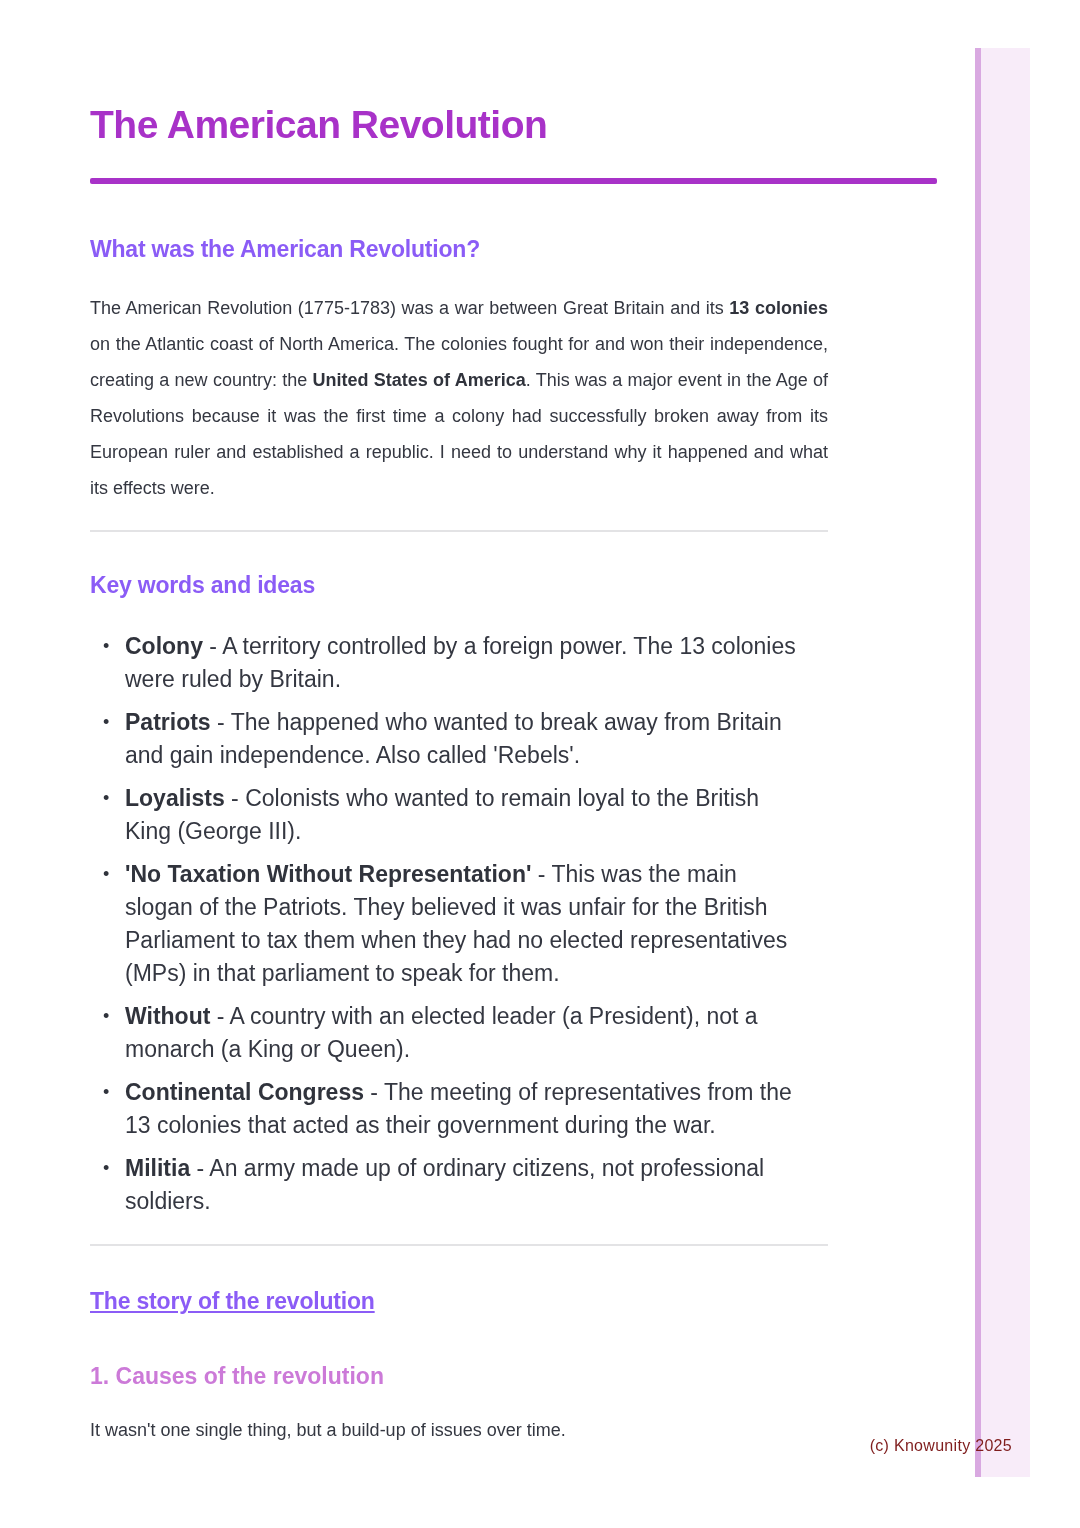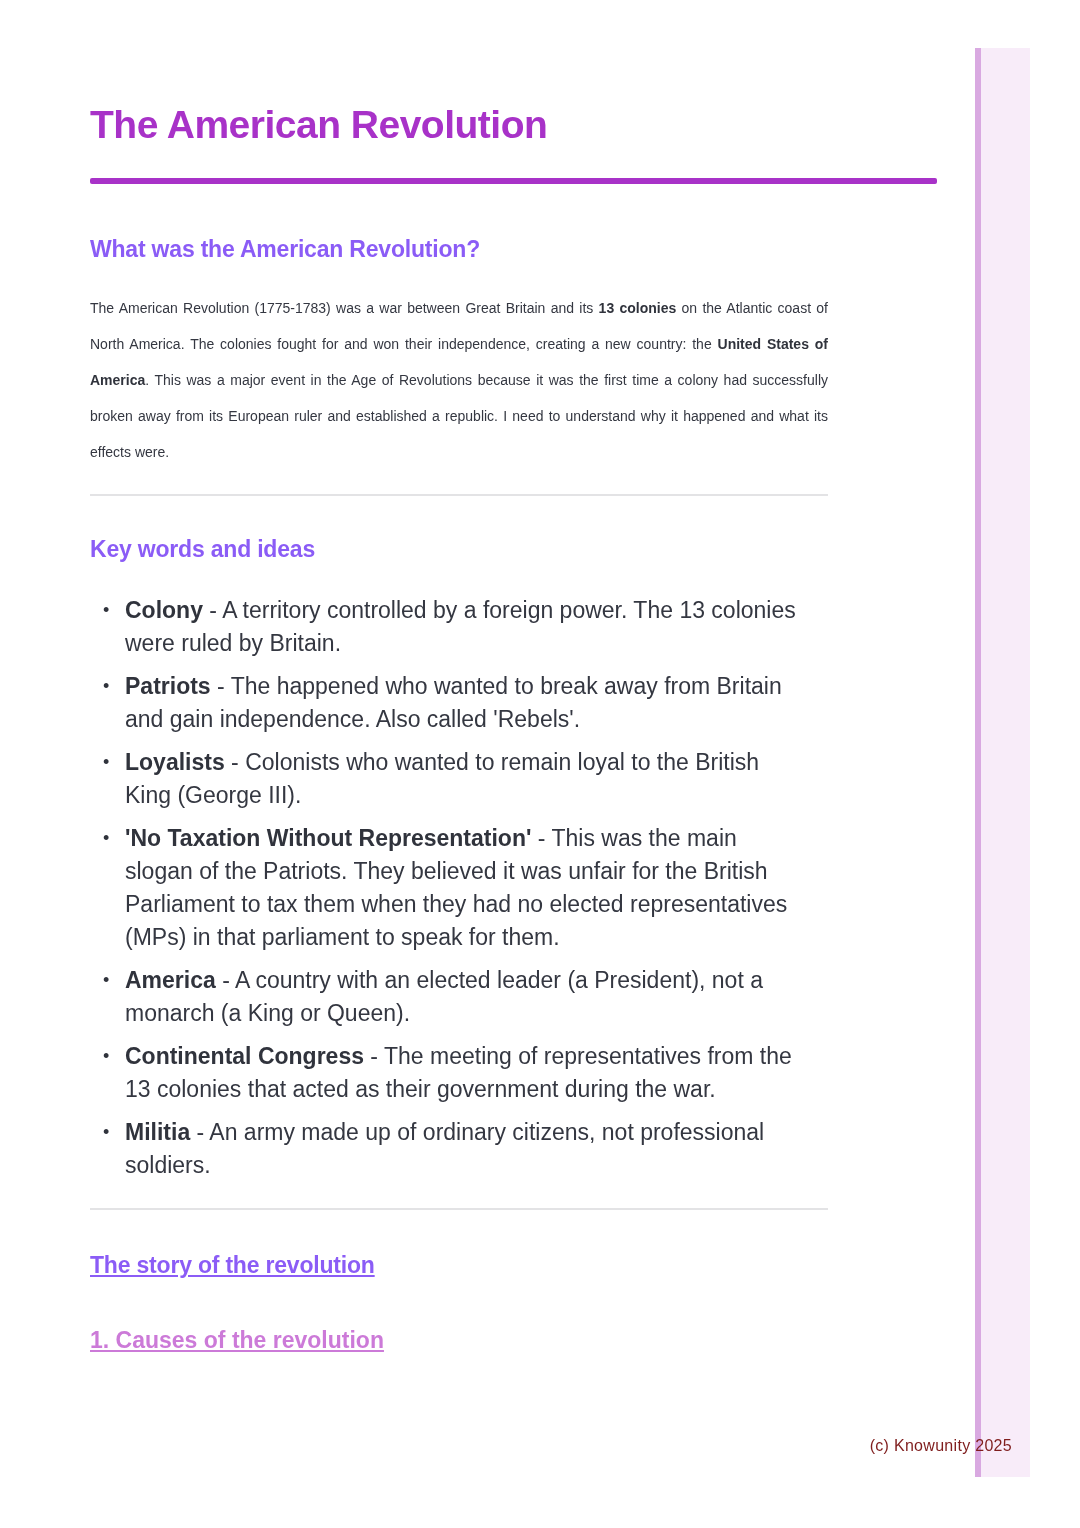--- a/index.html
+++ b/index.html
@@ -61,26 +61,25 @@
   }
   .h2-intro   { margin-top: 48px; }
   .h2-keywords{ margin-top: 36px; }
   .h2-story   { margin-top: 38px; text-decoration: underline; }
   h3 {
     margin-top: 44px;
     font-size: 23px;
     line-height: 28px;
     font-weight: 700;
     color: #cc7ad8;
-    text-decoration: underline;
   }
   .para {
     width: 738px;
     margin-top: 24px;
-    font-size: 14px;
+    font-size: 18px;
     line-height: 36px;
     text-align: justify;
     color: #343741;
   }
   .para b, li b { font-weight: 700; color: #30333c; }
   .divider {
     width: 738px;
     height: 2px;
     background: #e3e3e5;
     margin-top: 24px;
@@ -139,28 +138,29 @@
     <ul class="keywords">
 
         <li><b>Colony</b><span> - </span><span>A territory controlled by a foreign power. The 13 colonies were ruled by Britain.</span></li>
 
         <li><b>Patriots</b><span> - </span><span>The happened who wanted to break away from Britain and gain independence. Also called 'Rebels'.</span></li>
 
         <li><b>Loyalists</b><span> - </span><span>Colonists who wanted to remain loyal to the British King (George III).</span></li>
 
         <li><b>'No Taxation Without Representation'</b><span> - </span><span>This was the main slogan of the Patriots. They believed it was unfair for the British Parliament to tax them when they had no elected representatives (MPs) in that parliament to speak for them.</span></li>
 
-        <li><b>America</b><span> - </span><span>A country with an elected leader (a President), not a monarch (a King or Queen).</span></li>
+        <li><b>Without</b><span> - </span><span>A country with an elected leader (a President), not a monarch (a King or Queen).</span></li>
 
         <li><b>Continental Congress</b><span> - </span><span>The meeting of representatives from the 13 colonies that acted as their government during the war.</span></li>
 
         <li><b>Militia</b><span> - </span><span>An army made up of ordinary citizens, not professional soldiers.</span></li>
       </ul>
   </section>
 
   <div class="divider second"></div>
 
   <section>
     <h2 class="h2-story">The story of the revolution</h2>
     <h3>1. Causes of the revolution</h3>
+    <p class="closing">It wasn't one single thing, but a build-up of issues over time.</p>
   </section>
 
 </main>
 
 </body></html>

